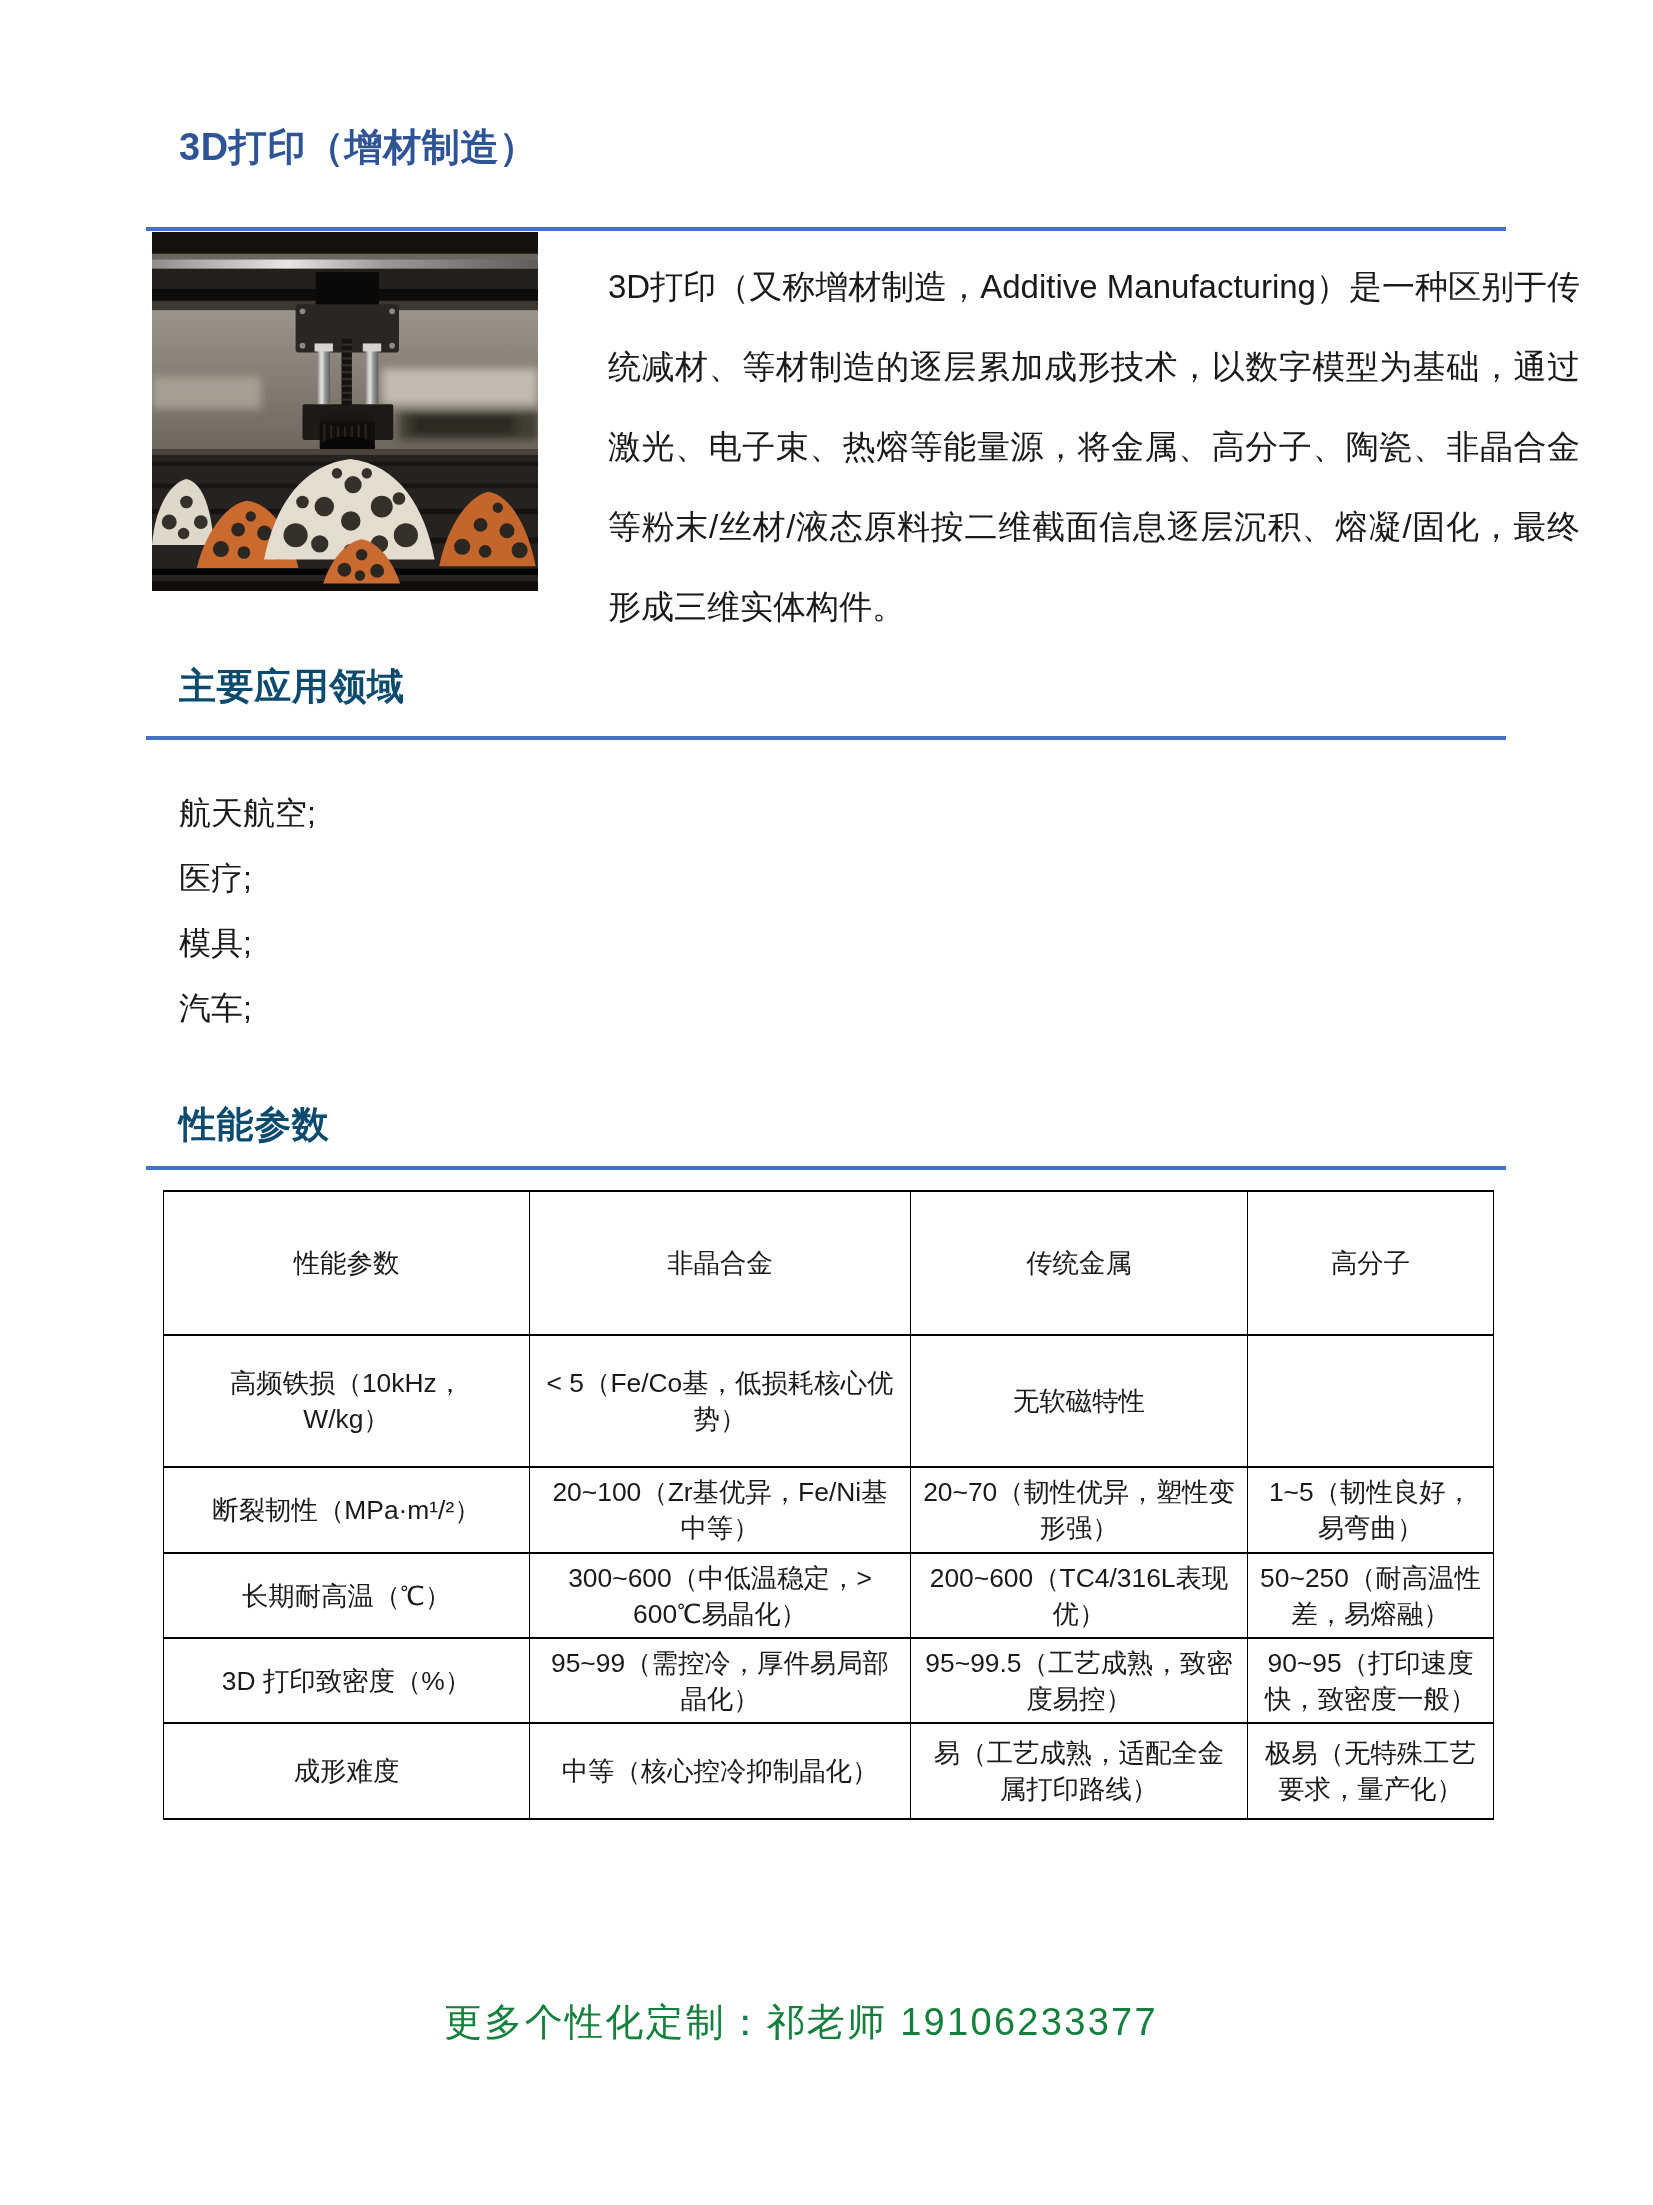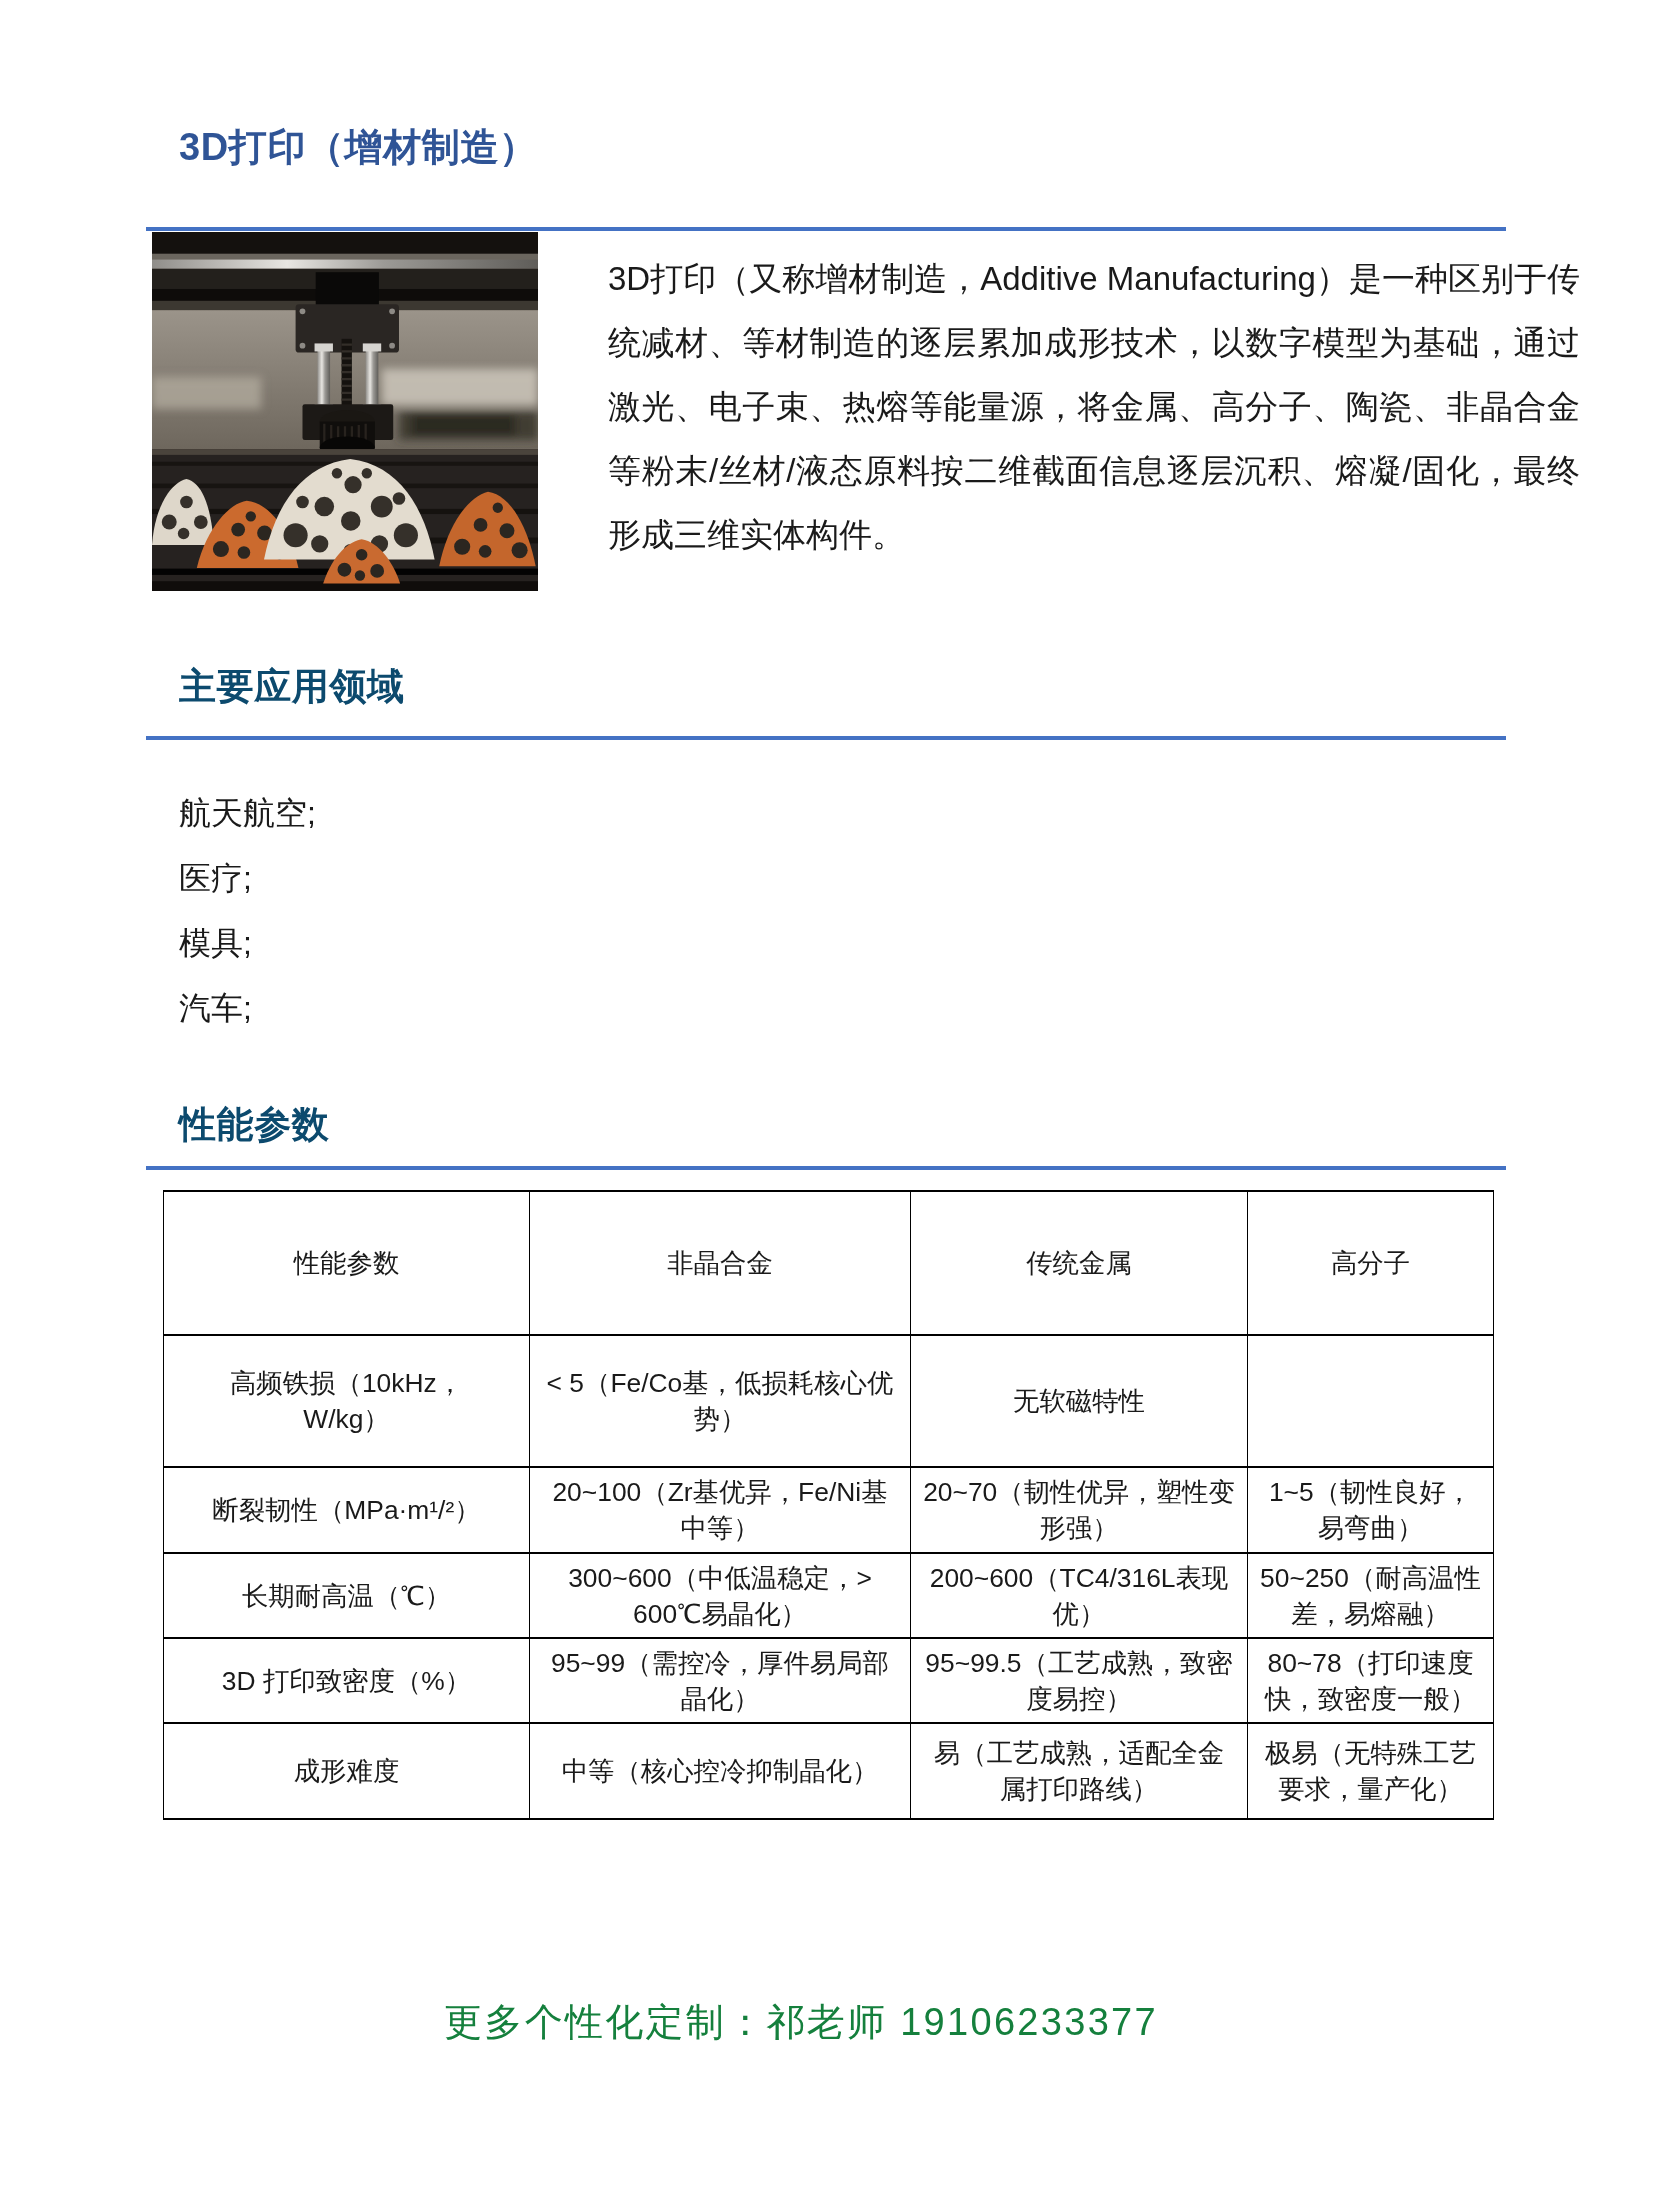--- a/index.html
+++ b/index.html
@@ -9,21 +9,21 @@
   }
   .doc-title {
     position:absolute; left:179px; top:122px; margin:0;
     font-size:38px; font-weight:700; color:#2F5496; letter-spacing:0.6px;
   }
   .rule { position:absolute; left:146px; width:1360px; height:4px; background:#4472C4; }
   .rule1 { top:227px; } .rule2 { top:736px; } .rule3 { top:1166px; }
   .photo { position:absolute; left:152px; top:232px; width:386px; height:359px; }
   .intro {
     position:absolute; left:608px; top:247px; width:972px; margin:0;
-    font-size:33px; line-height:64px; text-align:justify; color:#1a1a1a;
+    font-size:33px; line-height:80px; text-align:justify; color:#1a1a1a;
   }
   .sec { position:absolute; left:179px; margin:0; font-size:37px; font-weight:700; color:#0c4a6e; letter-spacing:0.6px; }
   .sec-apps { top:662px; } .sec-perf { top:1100px; }
   .apps-list { position:absolute; left:179px; top:781px; margin:0; padding:0; list-style:none; font-size:32px; color:#1a1a1a; }
   .apps-list li { height:65px; display:flex; align-items:center; }
   .perf-table {
     position:absolute; left:163px; top:1190px; width:1331px;
     border-collapse:collapse; table-layout:fixed; font-size:26.4px; color:#1a1a1a;
   }
   .perf-table td, .perf-table th {
@@ -224,21 +224,21 @@
       <tr>
         <td>长期耐高温（℃）</td>
         <td>300~600（中低温稳定，&gt; 600℃易晶化）</td>
         <td>200~600（TC4/316L表现优）</td>
         <td>50~250（耐高温性差，易熔融）</td>
       </tr>
       <tr>
         <td>3D 打印致密度（%）</td>
         <td>95~99（需控冷，厚件易局部晶化）</td>
         <td>95~99.5（工艺成熟，致密度易控）</td>
-        <td>80~78（打印速度快，致密度一般）</td>
+        <td>90~95（打印速度快，致密度一般）</td>
       </tr>
       <tr>
         <td>成形难度</td>
         <td>中等（核心控冷抑制晶化）</td>
         <td>易（工艺成熟，适配全金属打印路线）</td>
         <td>极易（无特殊工艺要求，量产化）</td>
       </tr>
     </tbody>
   </table>
 

